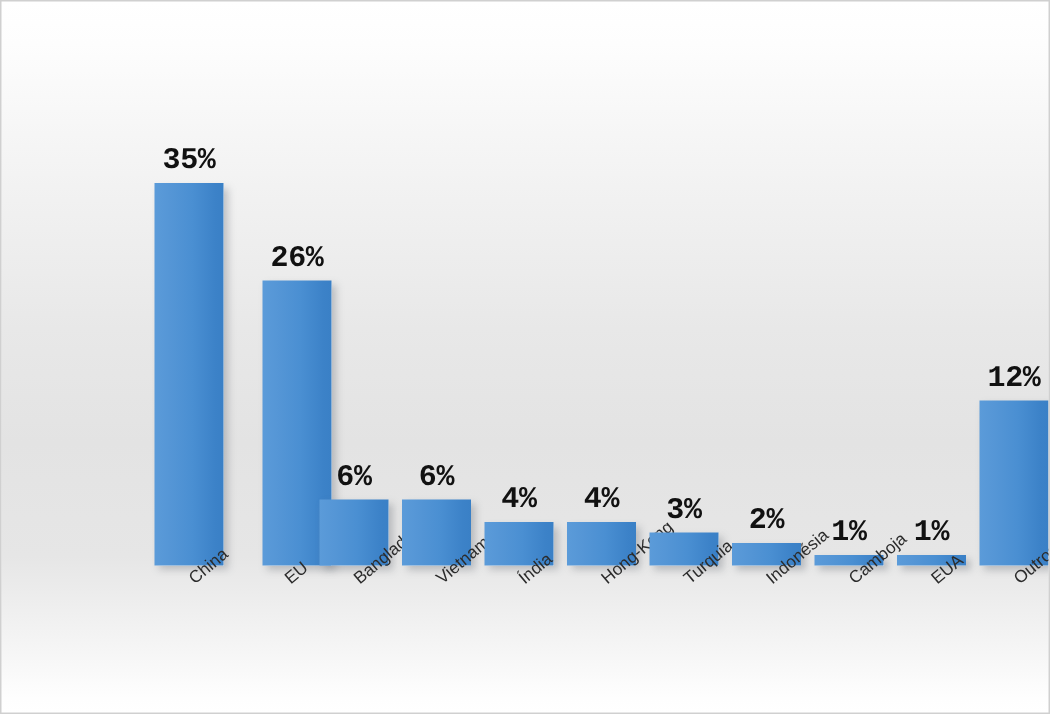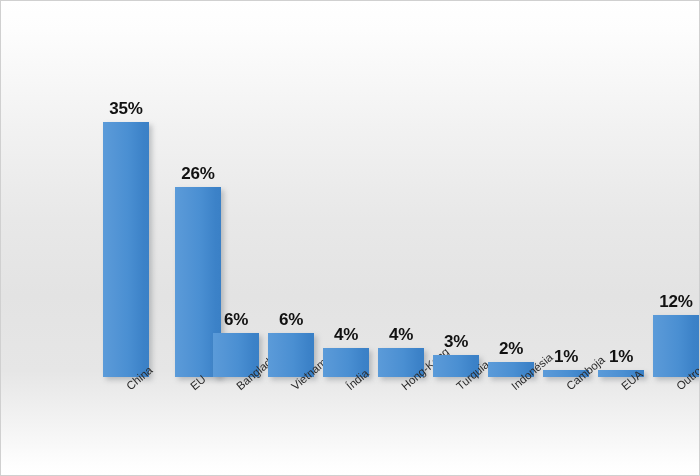--- a/index.html
+++ b/index.html
@@ -54,23 +54,23 @@
         #3a80c6 100%);
     box-shadow: 3px 3px 5px rgba(120,125,130,0.42);
   }
 
   .bar-value {
     position: absolute;
     bottom: 100%;
     left: 50%;
     transform: translateX(-50%);
     margin-bottom: 3px;
-    font-family: Liberation Sans, sans-serif;
+    font-family: Liberation Mono, monospace;
     font-weight: bold;
-    font-size: 17px;
+    font-size: 20px;
     color: #111111;
     white-space: nowrap;
     letter-spacing: -0.2px;
   }
 
   .cat-label {
     position: absolute;
     top: 100%;
     left: 50%;
     margin-top: 6px;
@@ -141,19 +141,19 @@
         </div>
         <span class="cat-label">Camboja</span>
       </div>
       <div class="bar-group" style="left: 597px;">
         <div class="bar-rect" style="height: 7.3px;">
           <span class="bar-value">1%</span>
         </div>
         <span class="cat-label">EUA</span>
       </div>
       <div class="bar-group" style="left: 652px;">
-        <div class="bar-rect" style="height: 62px;">
+        <div class="bar-rect" style="height: 110px;">
           <span class="bar-value">12%</span>
         </div>
         <span class="cat-label">Outros</span>
       </div>
     </div>
 </div>
 
 </body></html>

